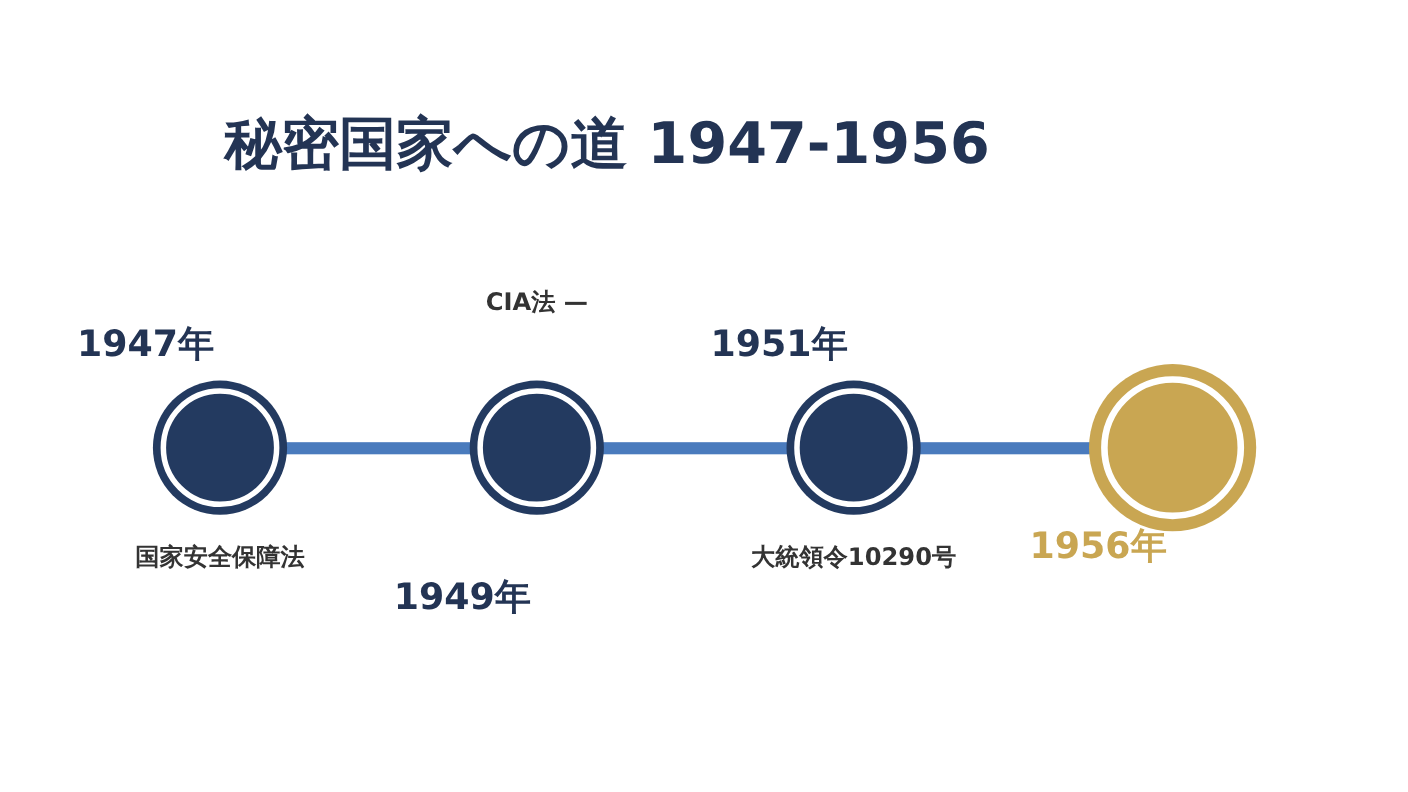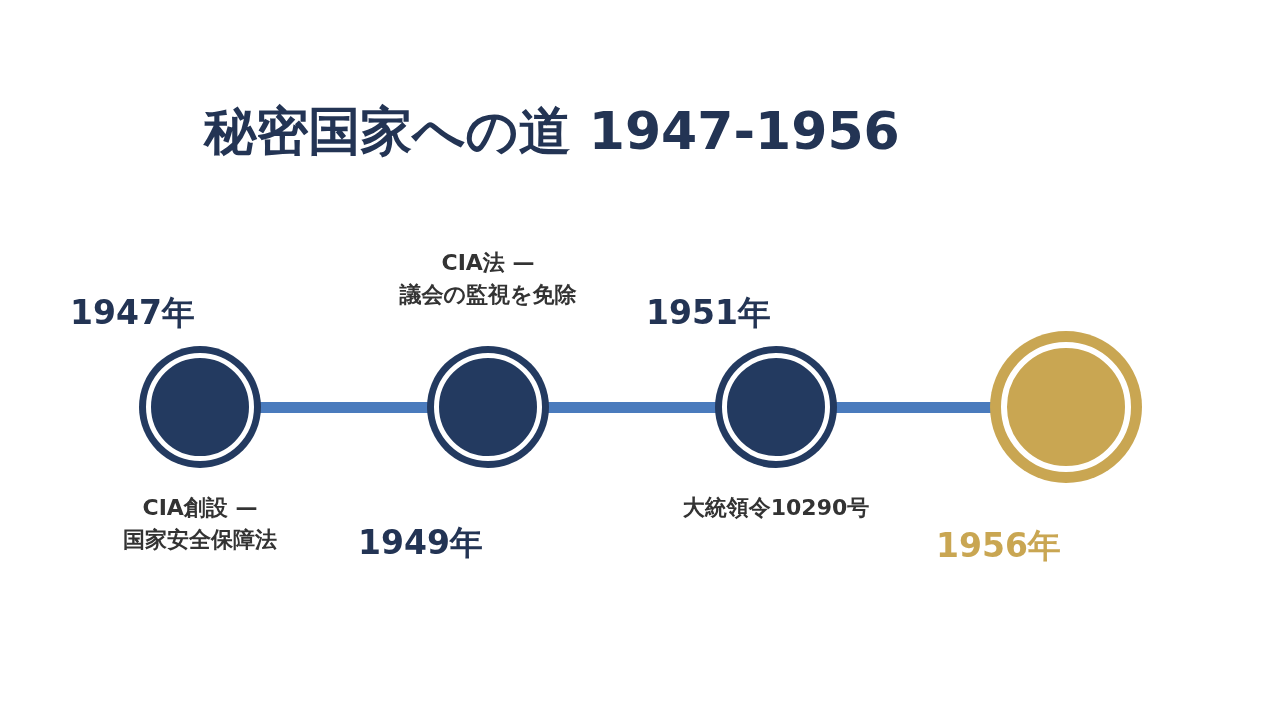--- a/index.html
+++ b/index.html
@@ -91,39 +91,37 @@
 
 <div class="title">秘密国家への道 1947-1956</div>
 
 <div class="line"></div>
 
 <div class="year" style="left:70px; top:293px;">1947年</div>
 <div class="node navy" style="left:139px; top:346px;">
   <div class="inner"></div>
 </div>
 <div class="desc" style="left:40px; top:492px;">
-  <div>CIA創設 —</div>
   <div>国家安全保障法</div>
 </div>
 
-<div class="desc" style="left:328px; top:247px;">
+<div class="desc" style="left:328px; top:260px;">
   <div>CIA法 —</div>
-  <div>議会の監視を免除</div>
 </div>
 <div class="node navy" style="left:427px; top:346px;">
   <div class="inner"></div>
 </div>
 <div class="year" style="left:358px; top:487px;margin-top:36px;">1949年</div>
 
 <div class="year" style="left:646px; top:293px;">1951年</div>
 <div class="node navy" style="left:715px; top:346px;">
   <div class="inner"></div>
 </div>
 <div class="desc" style="left:616px; top:492px;">
   <div>大統領令10290号</div>
 </div>
 
 <div class="desc gold" style="left:906px; top:250px;">
 </div>
 <div class="node gold" style="left:990px; top:331px;">
   <div class="inner"></div>
 </div>
-<div class="year gold" style="left:936px; top:526px;">1956年</div>
+<div class="year gold" style="left:936px; top:476px;">1956年</div>
 
 </body></html>

